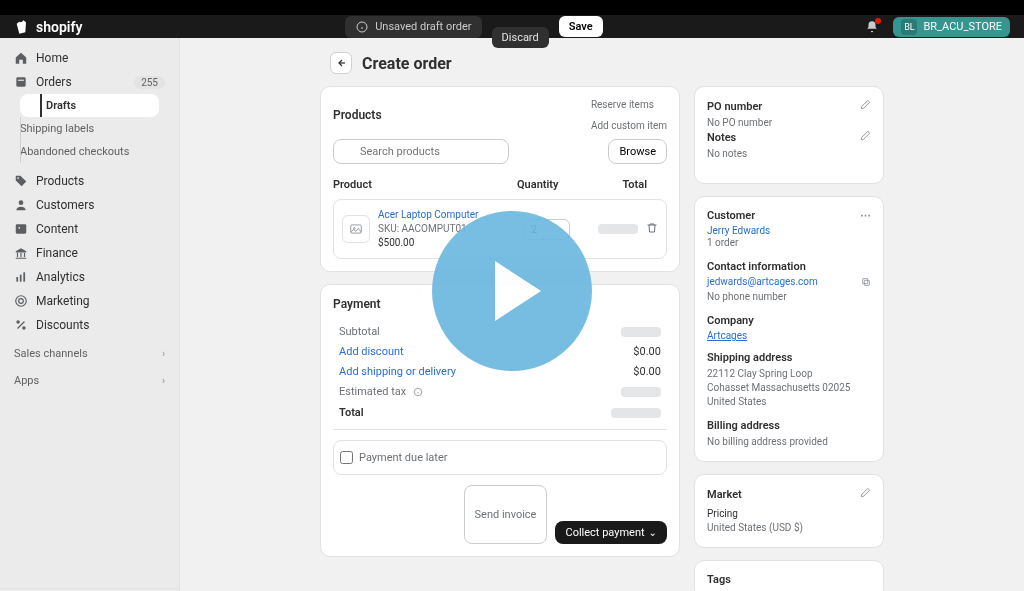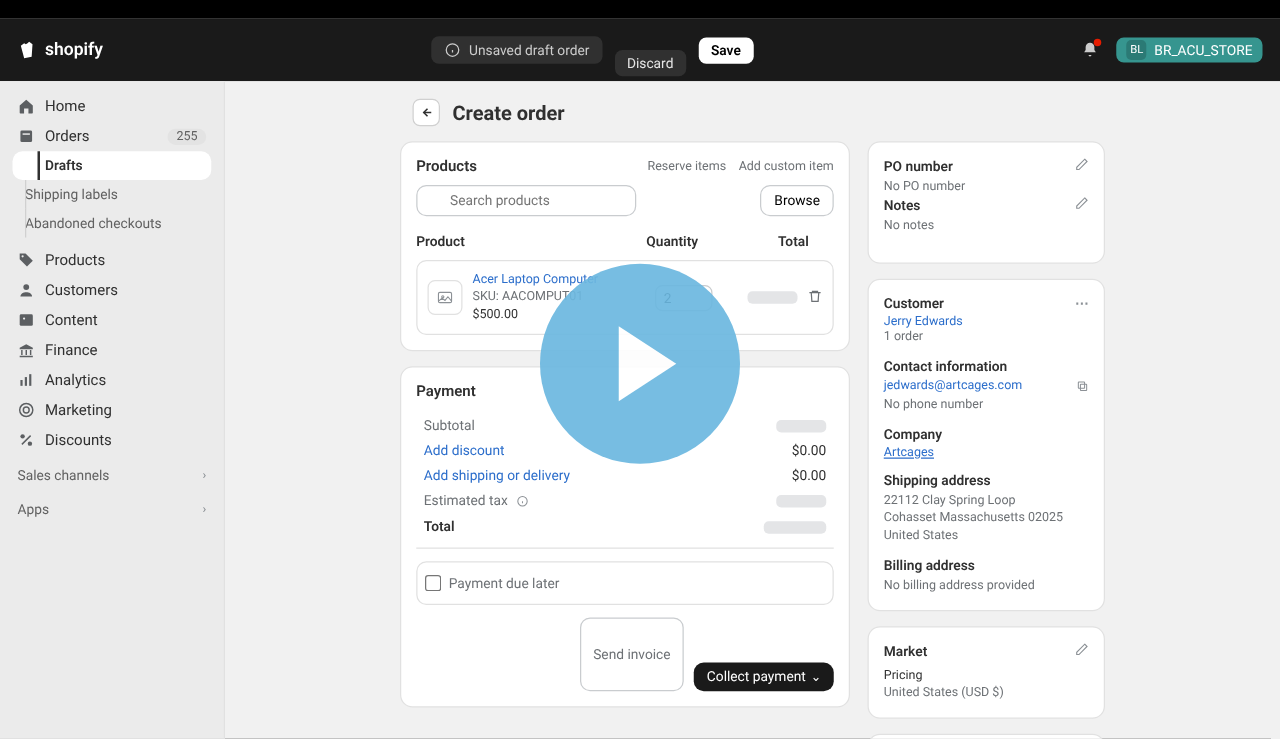--- a/index.html
+++ b/index.html
@@ -1,54 +1,54 @@
 <!DOCTYPE html>
 <html><head>
   <meta charset="utf-8">
   <style>
     * { margin: 0; padding: 0; box-sizing: border-box; font-family: -apple-system, BlinkMacSystemFont, "Segoe UI", Roboto, sans-serif; }
     body { background: #000; display: flex; flex-direction: column; height: 591px; width: 1024px; overflow: hidden; font-size: 12px; color: #303030; }
     
-    .topbar { background: #1a1a1a; height: 50px; display: flex; align-items: center; padding: 0 14px; color: #fff; gap: 12px; }
+    .topbar { background: #1a1a1a; height: 23px; display: flex; align-items: center; padding: 0 14px; color: #fff; gap: 12px; }
     .logo { display: flex; align-items: center; gap: 6px; font-weight: 600; font-size: 14px; }
     .logo svg { width: 16px; height: 16px; fill: #fff; }
     .topbar-center { flex: 1; display: flex; justify-content: center; align-items: center; gap: 10px; }
     .draft-pill { background: #303030; border-radius: 6px; padding: 4px 10px; display: flex; align-items: center; gap: 6px; font-size: 11px; color: #ccc; }
     .discard-btn { background: #303030; color: #e5e5e5; border: none; padding: 4px 10px; border-radius: 6px; font-size: 11px; cursor: pointer; margin-top: 21px; }
     .save-btn { background: #fff; color: #000; border: none; padding: 4px 10px; border-radius: 6px; font-size: 11px; font-weight: 600; cursor: pointer; }
     .topbar-right { display: flex; align-items: center; gap: 14px; }
     .bell { position: relative; }
     .bell::after { content: ""; position: absolute; top: -2px; right: -2px; width: 6px; height: 6px; background: #e51c00; border-radius: 50%; }
     .store-pill { background: #36958f; color: #fff; padding: 2px 8px; border-radius: 6px; font-size: 11px; display: flex; align-items: center; gap: 6px; }
     .store-pill .avatar { background: #2b7a75; width: 16px; height: 16px; border-radius: 4px; display: inline-flex; align-items: center; justify-content: center; font-size: 9px; }
     
     .body { flex: 1; display: flex; background: #f1f1f1; overflow: hidden; }
     .sidebar { width: 180px; background: #ebebeb; border-right: 1px solid #e1e1e1; display: flex; flex-direction: column; padding: 8px 0; }
     .nav { flex: 1; }
     .nav-item { display: flex; align-items: center; padding: 5px 14px; gap: 8px; color: #303030; font-size: 12px; cursor: pointer; }
     .nav-item.sub { padding-left: 20px; color: #616161; font-size: 11px; position: relative; }
     .nav-item.sub::before { content: ""; position: absolute; left: 20px; top: 0; bottom: 0; width: 1px; background: #d0d0d0; }
     .nav-item.sub.active::before { background: #303030; width: 2px; }
-    .nav-item.active { background: #fff; border-radius: 8px; margin: 0 10px; padding-left: 26px; font-weight: 600; color: #303030; }
+    .nav-item.active { background: #fff; border-radius: 8px; margin: 0 20px; padding-left: 26px; font-weight: 600; color: #303030; }
     .nav-item .badge { margin-left: auto; background: #e3e3e3; border-radius: 10px; padding: 1px 7px; font-size: 10px; color: #616161; }
     .nav-section-label { padding: 10px 14px 4px; font-size: 11px; color: #616161; display: flex; justify-content: space-between; align-items: center; cursor: pointer; }
     .settings-item { padding: 8px 14px; display: flex; align-items: center; gap: 8px; font-size: 12px; color: #303030; border-top: 1px solid #e1e1e1; cursor: pointer; }
     .icon { width: 14px; height: 14px; display: inline-flex; align-items: center; justify-content: center; color: #5c5f62; }
     
     .main { flex: 1; overflow-y: auto; padding: 14px 20px; }
     .page-header { display: flex; align-items: center; gap: 10px; margin-bottom: 12px; padding-left: 130px; }
     .back-arrow { cursor: pointer; border: 1px solid #d0d0d0; border-radius: 6px; width: 22px; height: 22px; display: flex; align-items: center; justify-content: center; background: #fff; }
     .page-title { font-size: 16px; font-weight: 700; }
     .content-cols { display: flex; gap: 14px; justify-content: center; }
     .col-left { width: 360px; display: flex; flex-direction: column; gap: 12px; }
     .col-right { width: 190px; display: flex; flex-direction: column; gap: 12px; }
     .card { background: #fff; border: 1px solid #e1e1e1; border-radius: 10px; padding: 12px; }
     .card-header { display: flex; justify-content: space-between; align-items: center; margin-bottom: 8px; }
     .card-title { font-size: 12px; font-weight: 600; }
-    .card-links { display: flex; gap: 10px; font-size: 10px; color: #6d7175; }
+    .card-links { display: flex; gap: 10px; font-size: 10px; color: #6d7175; flex-direction: column; }
     .card-link { cursor: pointer; }
     .search-row { display: flex; gap: 6px; margin-bottom: 10px; }
     .search-input { flex: 1; border: 1px solid #c9cccf; border-radius: 8px; padding: 5px 8px 5px 26px; font-size: 11px; position: relative; }
     .search-wrap { position: relative; flex: 1; }
     .search-wrap .search-icon { position: absolute; left: 8px; top: 50%; transform: translateY(-50%); color: #6d7175; }
     .browse-btn { border: 1px solid #c9cccf; background: #fff; border-radius: 8px; padding: 5px 10px; font-size: 11px; cursor: pointer; }
     .table-head { display: flex; font-size: 11px; font-weight: 600; color: #303030; padding: 4px 0; }
     .th-prod { flex: 1; }
     .th-qty { width: 70px; text-align: left; }
     .th-total { width: 60px; text-align: right; }

